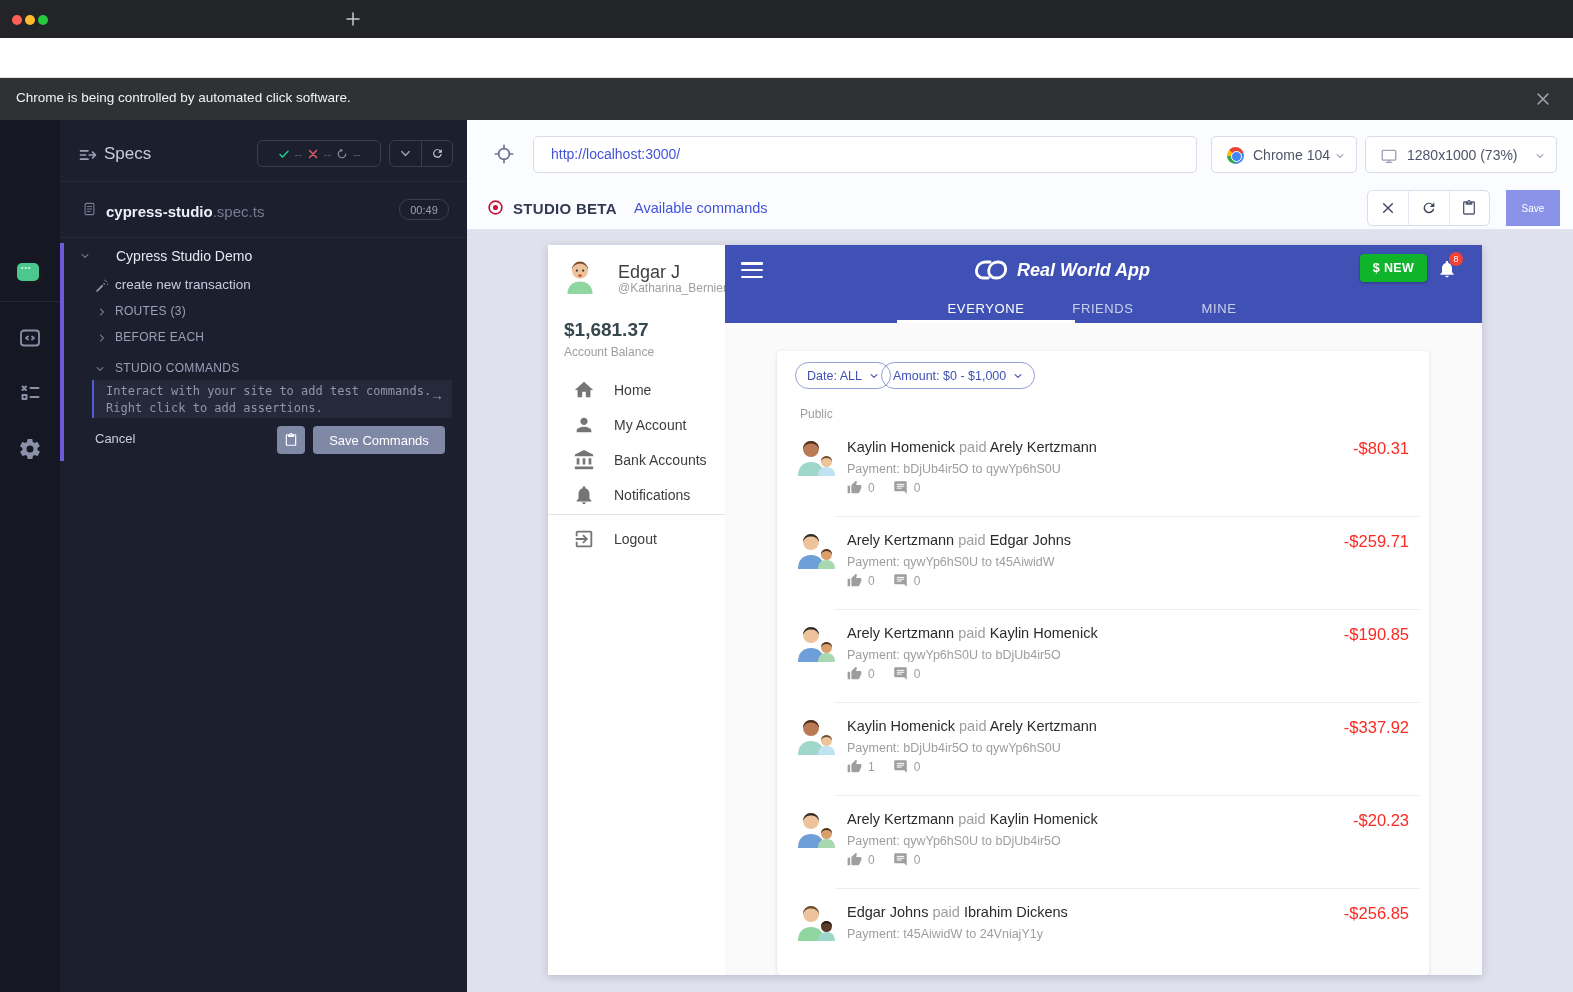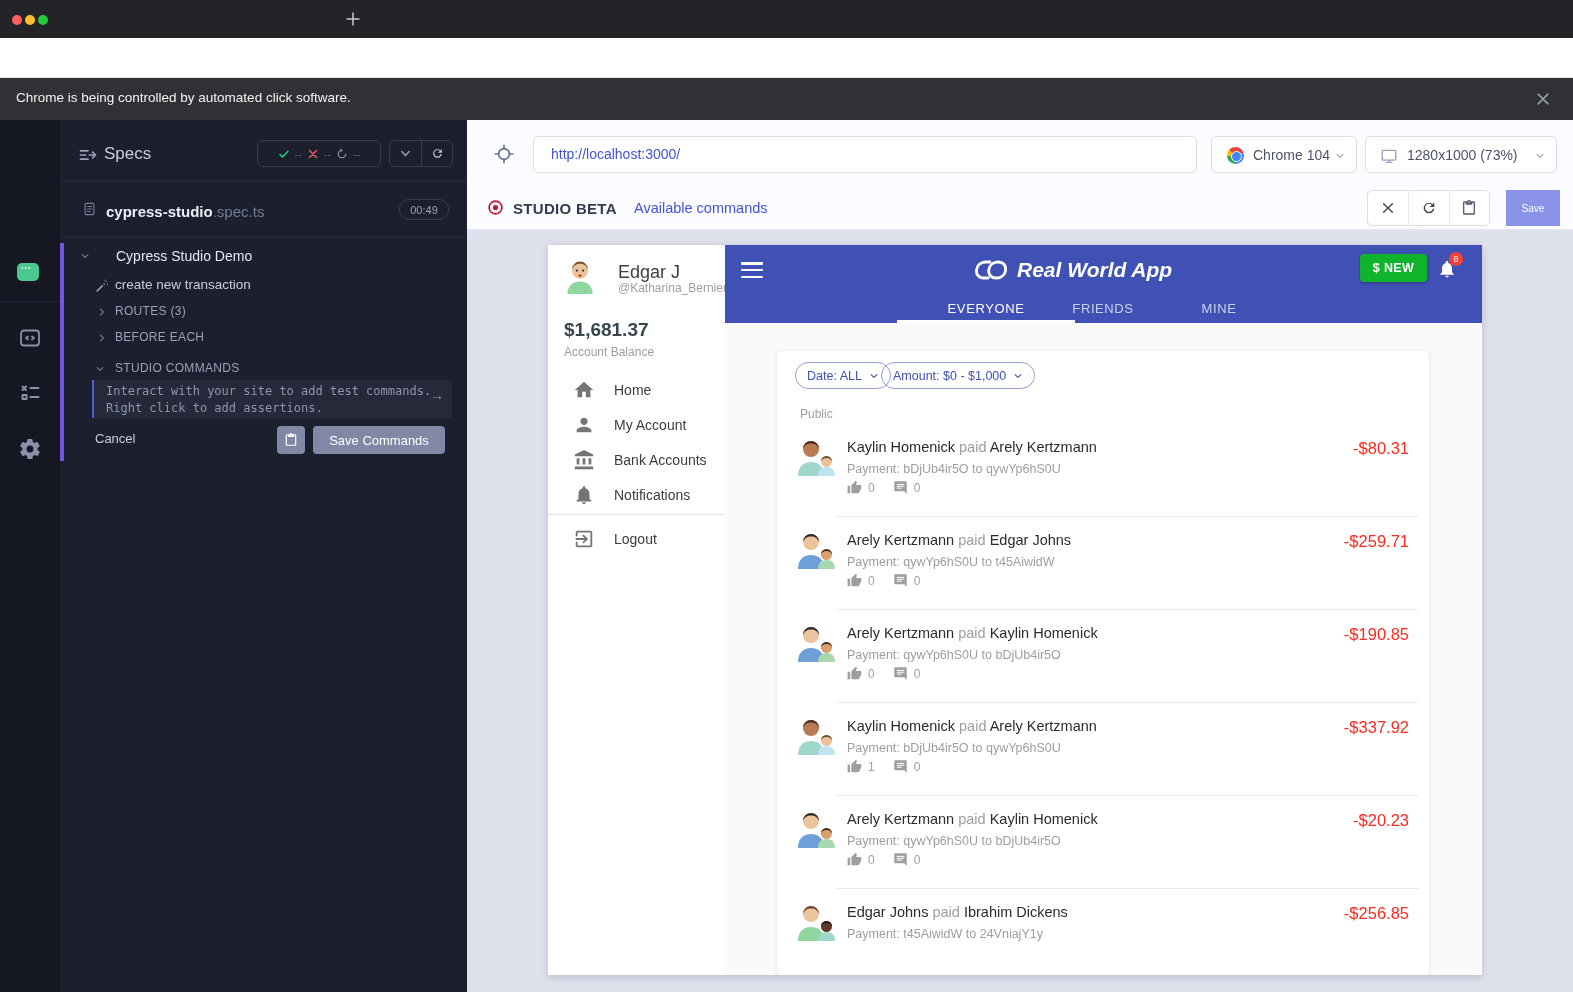--- a/index.html
+++ b/index.html
@@ -109,21 +109,21 @@
   .menu-item { left:0; width:177px; height:34px; }
   .menu-item .ic { position:absolute; left:25px; top:2px; width:22px; height:22px; color:#757575; }
   .menu-item .lbl { position:absolute; left:66px; top:5px; font-size:14px; color:#3c3c3c; }
   .dr-div { left:0; top:269px; width:177px; height:1px; background:#e3e3e3; }
 
   .navbar { left:177px; top:0; width:757px; height:78px; background:var(--indigo); }
   .burger { left:16px; top:17px; width:22px; height:16px; display:flex; flex-direction:column; justify-content:space-between; }
   .burger i { display:block; height:2.5px; background:#fff; border-radius:1px; }
   .logo-wrap { left:250px; top:13px; display:flex; align-items:center; gap:8px; }
   .logo-glyph { width:34px; height:24px; transform:skewX(-6deg); }
-  .logo-text { color:#fff; font-size:21px; font-weight:bold; font-style:italic; white-space:nowrap; }
+  .logo-text { color:#fff; font-size:18px; font-weight:bold; font-style:italic; white-space:nowrap; }
   .new-btn { left:635px; top:9px; width:67px; height:28px; background:var(--green-new); border-radius:4px;
     color:#fff; font-size:12.5px; font-weight:bold; letter-spacing:.4px;
     display:flex; align-items:center; justify-content:center; box-shadow:0 1px 3px rgba(0,0,0,.3); }
   .nb-bell { left:712px; top:14px; width:20px; height:20px; color:#fff; }
   .nb-badge { left:724px; top:7px; width:14px; height:14px; border-radius:50%; background:var(--badge-red);
     color:#fff; font-size:9px; display:flex; align-items:center; justify-content:center; }
   .nav-tab { top:51px; height:24px; font-size:13px; letter-spacing:.6px; color:rgba(255,255,255,.72);
     display:flex; align-items:center; justify-content:center; }
   .nav-tab.active { color:#fff; }
   .tab-underline { left:172px; top:75px; width:178px; height:3px; background:#fff; }

